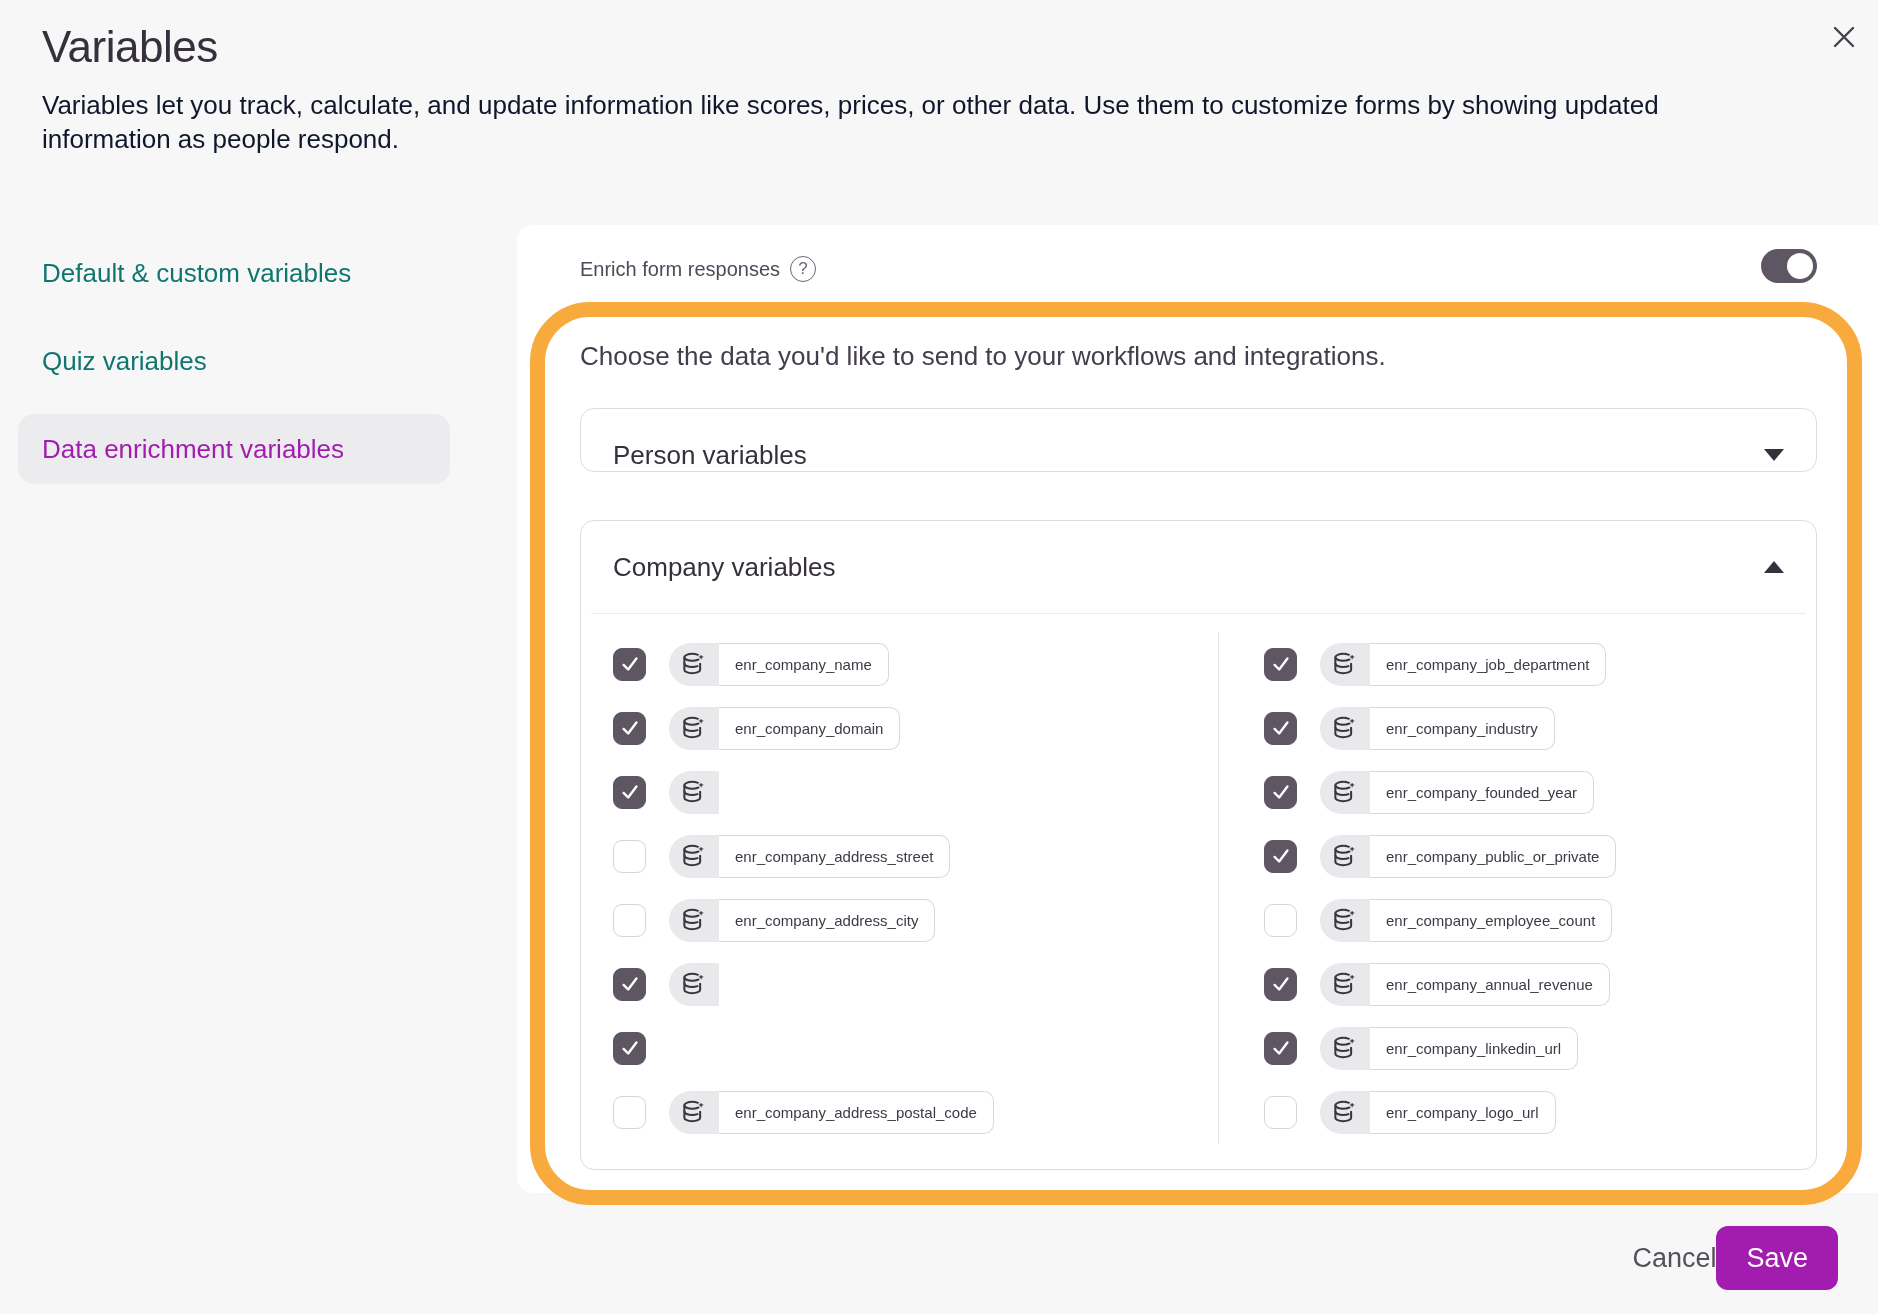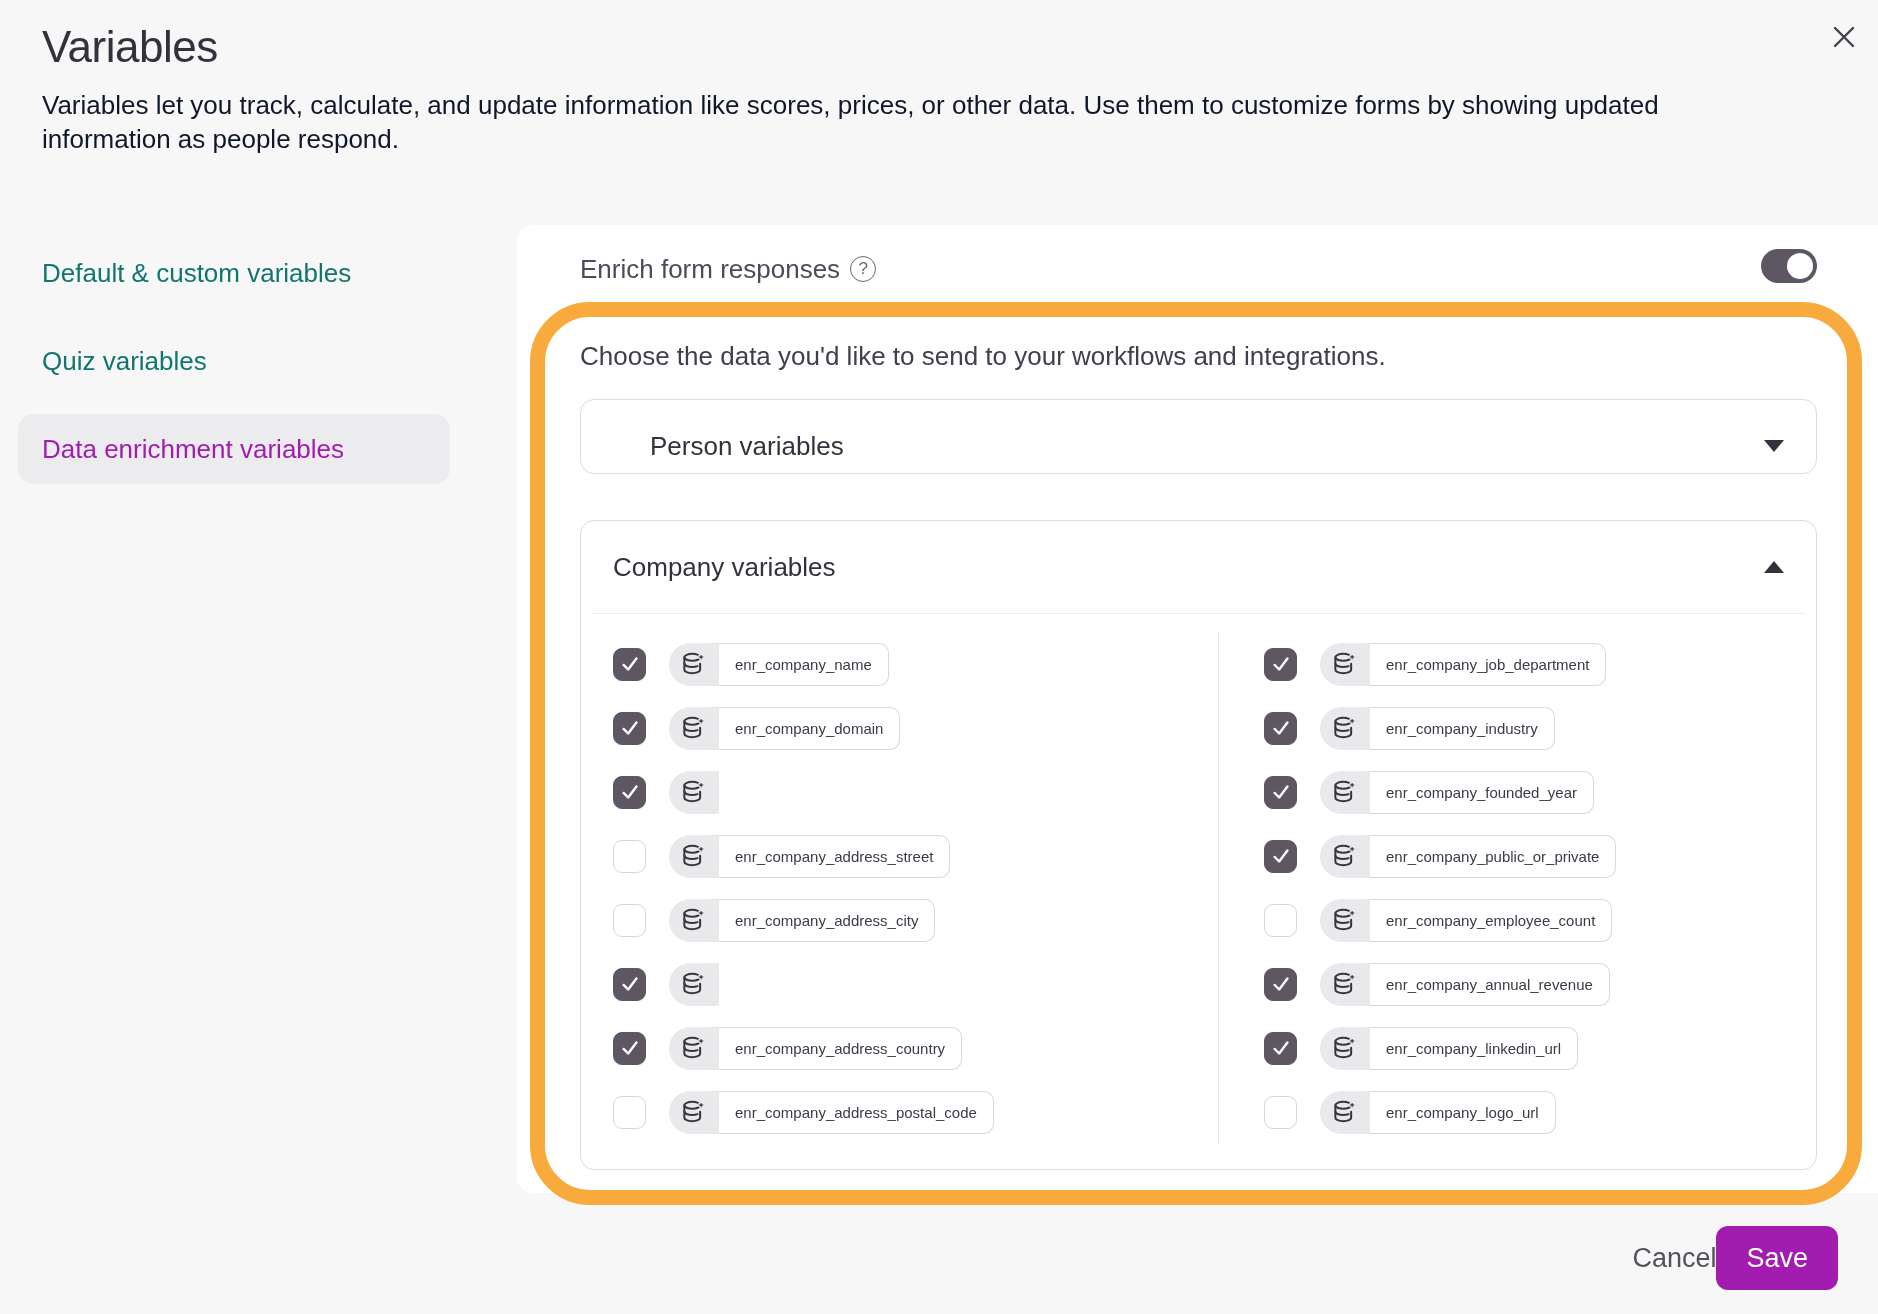--- a/index.html
+++ b/index.html
@@ -35,21 +35,21 @@
   .sidebar-item.selected { background:#ececee; color:#a21caf;align-items:center; }
   
   .panel {
     position:absolute; left:517px; top:225px; width:1361px; height:968px;
     background:#ffffff; border-radius:16px 0 0 16px;
   }
   .panel-header-row {
     position:absolute; left:63px; top:26px; right:61px; height:36px;
     display:flex; align-items:center;
   }
-  .enrich-label { font-size:26px; color:#4f4958; }
+  .enrich-label { font-size:20px; color:#4f4958; }
   .help-icon {
     width:26px; height:26px; margin-left:10px;
     border:1.8px solid #6b6573; border-radius:50%;
     display:inline-flex; align-items:center; justify-content:center;
     font-size:17px; color:#6b6573; cursor:pointer;
   }
   .toggle {
     position:absolute; right:0; top:-2px;
     width:56px; height:34px; border-radius:17px; background:#5e5763; cursor:pointer;
   }
@@ -64,21 +64,21 @@
   }
   .instruction {
     position:absolute; left:63px; top:116px;
     font-size:26px; color:#433d4c;
   }
   
   .section-card {
     position:absolute; left:63px; width:1237px;
     background:#fff; border:1px solid #dcdcde; border-radius:14px;
   }
-  .person-card { top:174px; height:75px;padding-left:37px; }
+  .person-card { top:183px; height:64px; }
   .company-card { top:295px; height:650px; }
   .section-header {
     height:92px; padding:0 32px;
     display:flex; align-items:center; justify-content:space-between; cursor:pointer;
   }
   .section-title { font-size:26px; color:#36303c; }
   .caret-down {
     width:0; height:0; border-left:10px solid transparent; border-right:10px solid transparent;
     border-top:12px solid #36303c;
   }
@@ -289,31 +289,20 @@
       </span>
     </span>
   </div>
 
   <div class="var-row">
     <span class="checkbox checked" role="checkbox" aria-checked="true">
       <svg width="22" height="22" viewBox="0 0 24 24">
         <path d="M5 13 l5 5 L19 6" fill="none" stroke="#ffffff" stroke-width="2.6" stroke-linecap="round" stroke-linejoin="round"></path>
       </svg>
     </span>
-    <span class="var-chip">
-      <span class="chip-icon-seg">
-        <svg width="27" height="27" viewBox="0 0 24 24" fill="none">
-          <ellipse cx="10" cy="5.6" rx="7" ry="3.1" stroke="#3a3441" stroke-width="1.8"></ellipse>
-          <path d="M3 5.6 v11 c0 1.75 3.1 3.1 7 3.1 s7-1.35 7-3.1 v-5.2" stroke="#3a3441" stroke-width="1.8" stroke-linecap="round"></path>
-          <path d="M3 11.1 c0 1.75 3.1 3.1 7 3.1 c1.8 0 3.4-.3 4.7-.8" stroke="#3a3441" stroke-width="1.8" stroke-linecap="round"></path>
-          <path d="M17.9 1 l1.15 3.15 L22.2 5.3 l-3.15 1.15 L17.9 9.6 l-1.15-3.15 L13.6 5.3 l3.15-1.15 Z" fill="#3a3441" stroke="#e9e8ea" stroke-width="1.2"></path>
-        </svg>
-      </span>
-      <span class="chip-text-seg var-name">enr_company_address_country</span>
-    </span>
   </div>
 
   <div class="var-row">
     <span class="checkbox" role="checkbox" aria-checked="false">
       
     </span>
     <span class="var-chip">
       <span class="chip-icon-seg">
         <svg width="27" height="27" viewBox="0 0 24 24" fill="none">
           <ellipse cx="10" cy="5.6" rx="7" ry="3.1" stroke="#3a3441" stroke-width="1.8"></ellipse>

